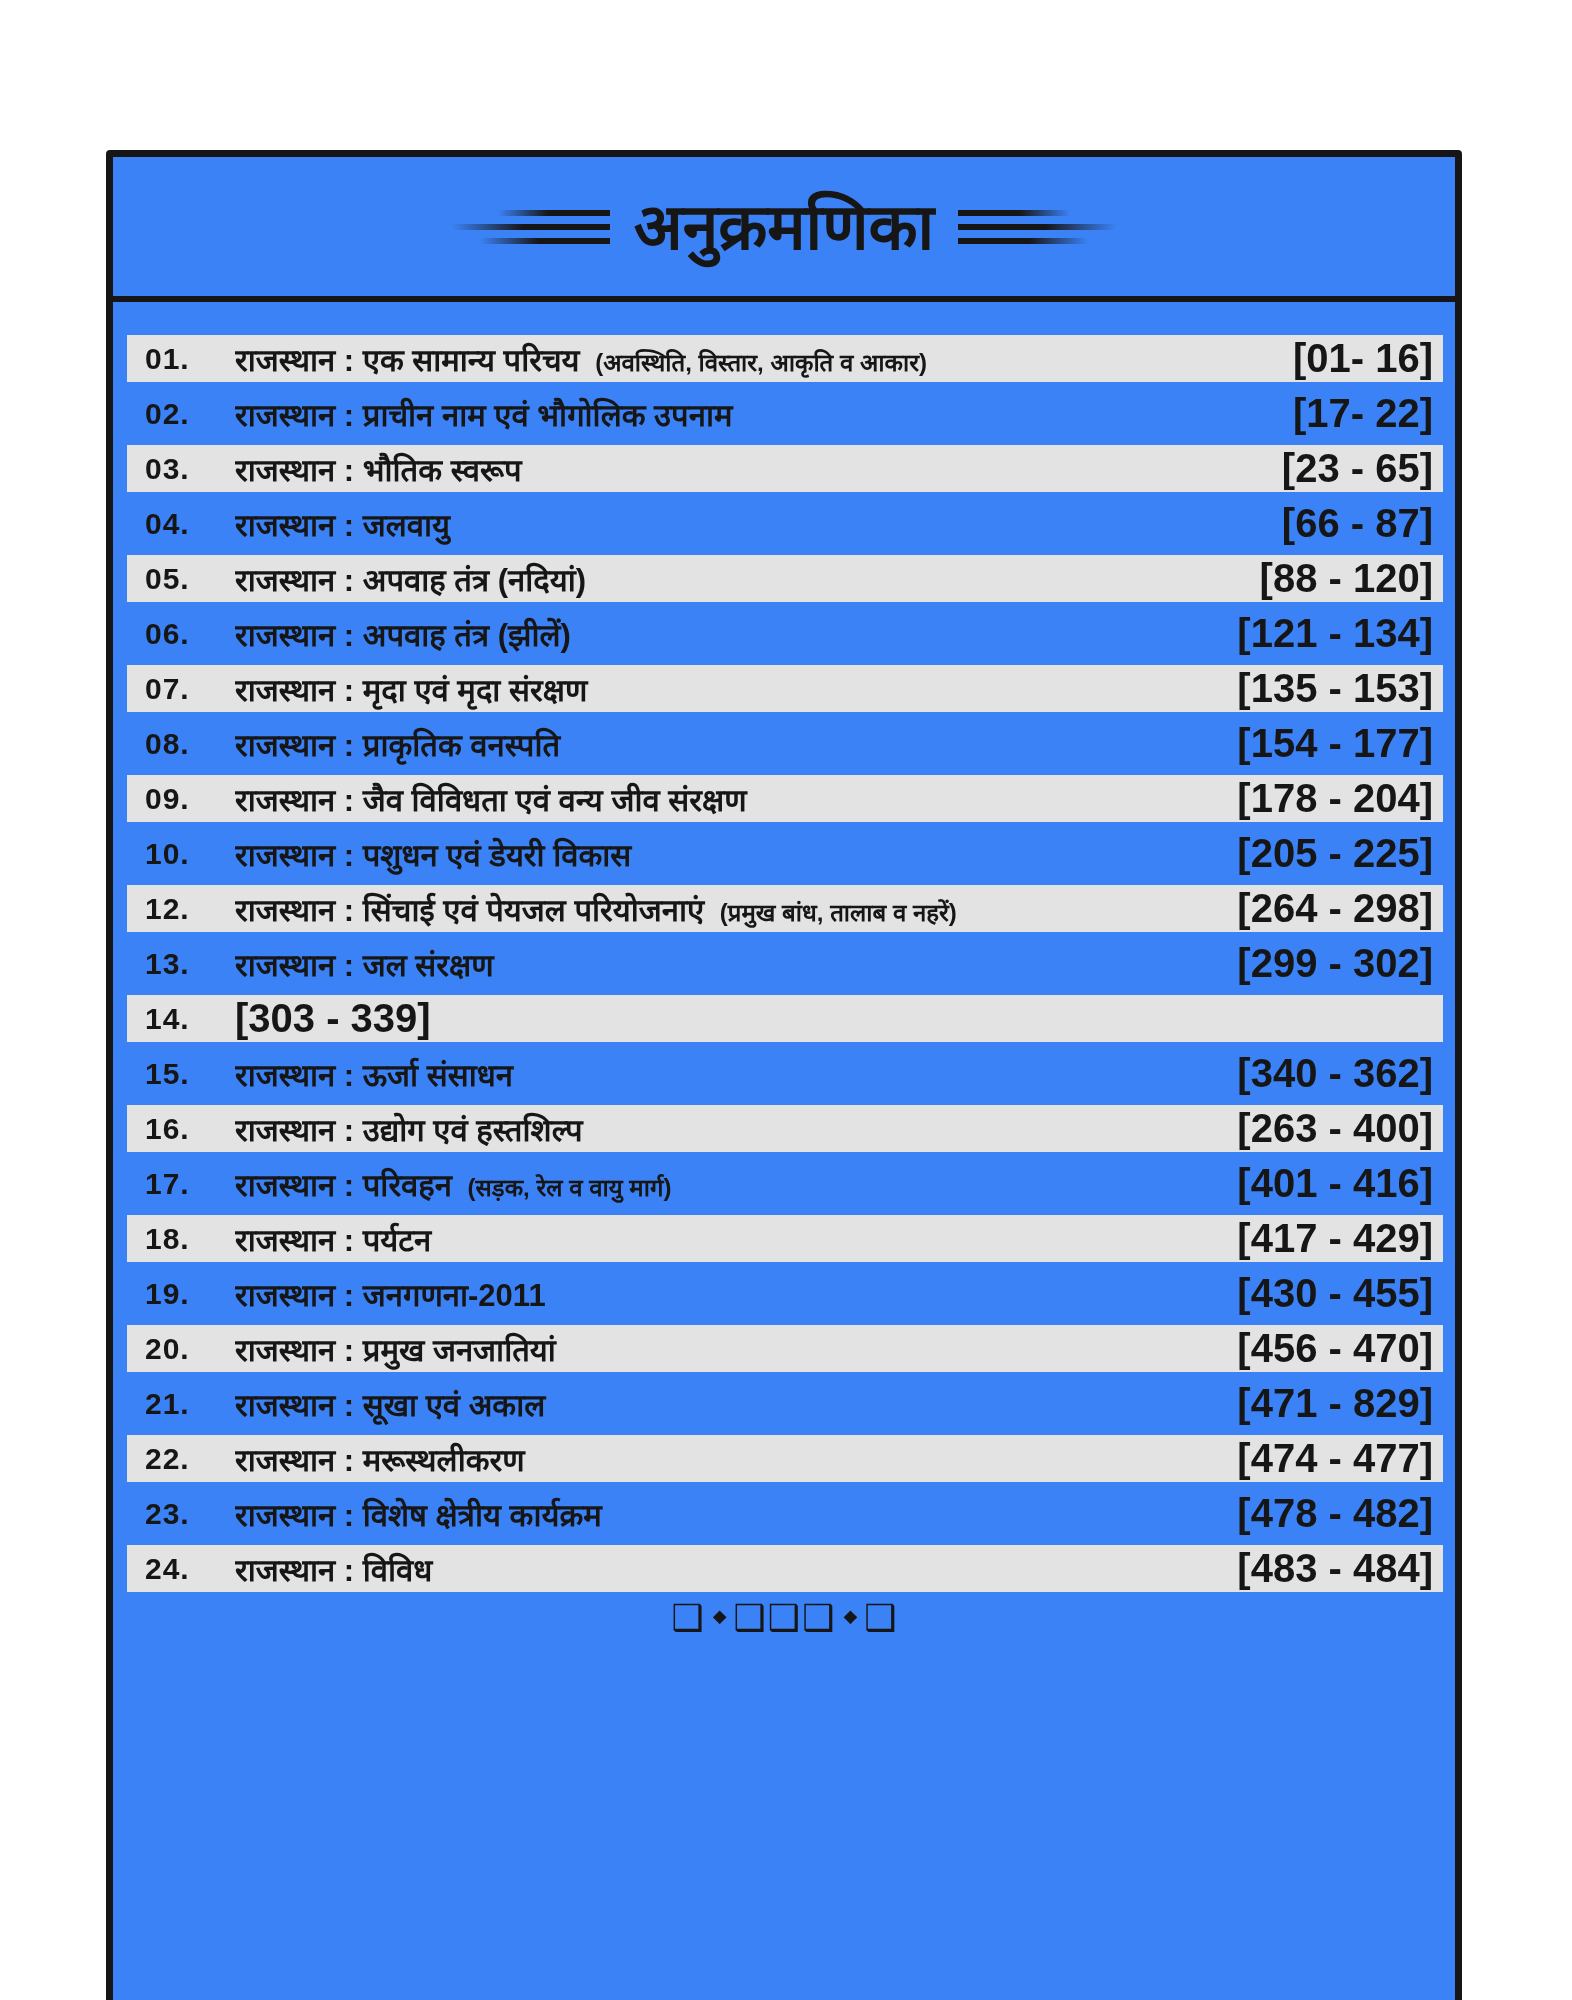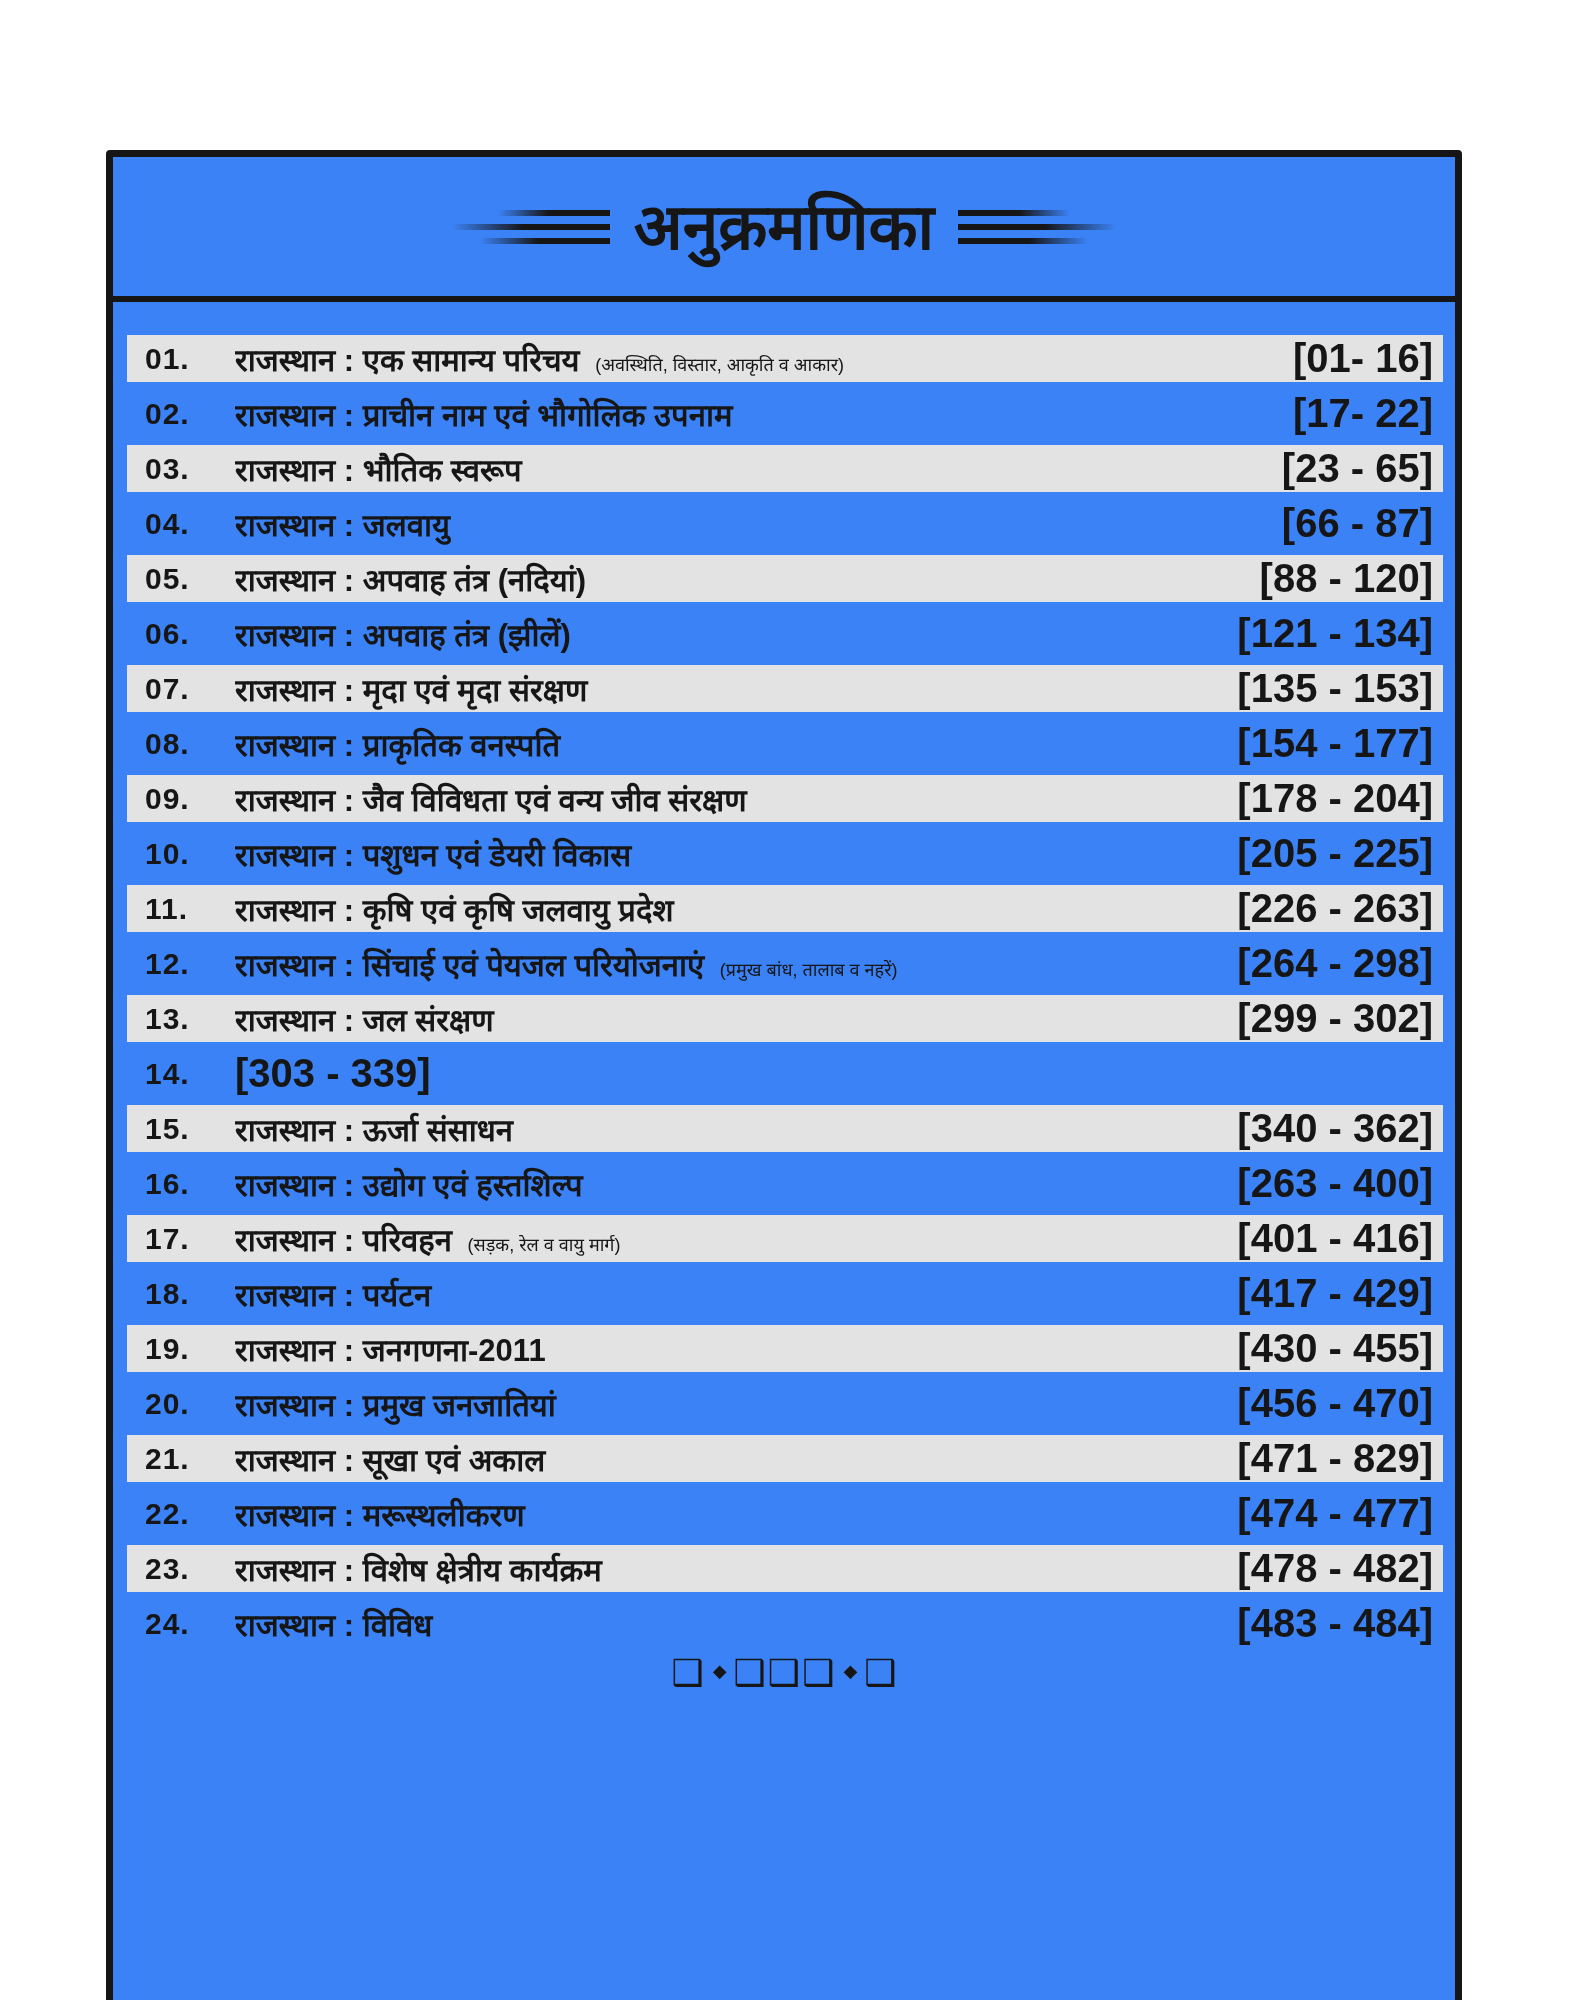--- a/index.html
+++ b/index.html
@@ -84,22 +84,22 @@
   }
   .row .ttl {
     flex: 1 1 auto;
     font-weight: bold;
     font-size: 31px;
     white-space: nowrap;
     overflow: hidden;
   }
   .row .ttl .sub {
     font-style: normal;
-    font-weight: normal;
-    font-size: 18px;
+    font-weight: bold;
+    font-size: 24px;
     margin-left: 7px;
   }
   .row .pgs {
     flex: 0 0 auto;
     font-weight: bold;
     font-size: 40px;
     white-space: nowrap;
   }
   .ornament {
     margin-top: 8px;
@@ -193,25 +193,20 @@
     <span class="ttl"><span class="main">राजस्थान : जैव विविधता एवं वन्य जीव संरक्षण</span><span class="sub"></span></span>
     <span class="pgs">[178 - 204]</span>
   </div>
 
   <div class="row">
     <span class="num">10.</span>
     <span class="ttl"><span class="main">राजस्थान : पशुधन एवं डेयरी विकास</span><span class="sub"></span></span>
     <span class="pgs">[205 - 225]</span>
   </div>
 
-  <div class="row">
-    <span class="num">11.</span>
-    <span class="ttl"><span class="main">राजस्थान : कृषि एवं कृषि जलवायु प्रदेश</span><span class="sub"></span></span>
-    <span class="pgs">[226 - 263]</span>
-  </div>
 
   <div class="row">
     <span class="num">12.</span>
     <span class="ttl"><span class="main">राजस्थान : सिंचाई एवं पेयजल परियोजनाएं </span><span class="sub">(प्रमुख बांध, तालाब व नहरें)</span></span>
     <span class="pgs">[264 - 298]</span>
   </div>
 
   <div class="row">
     <span class="num">13.</span>
     <span class="ttl"><span class="main">राजस्थान : जल संरक्षण</span><span class="sub"></span></span>

